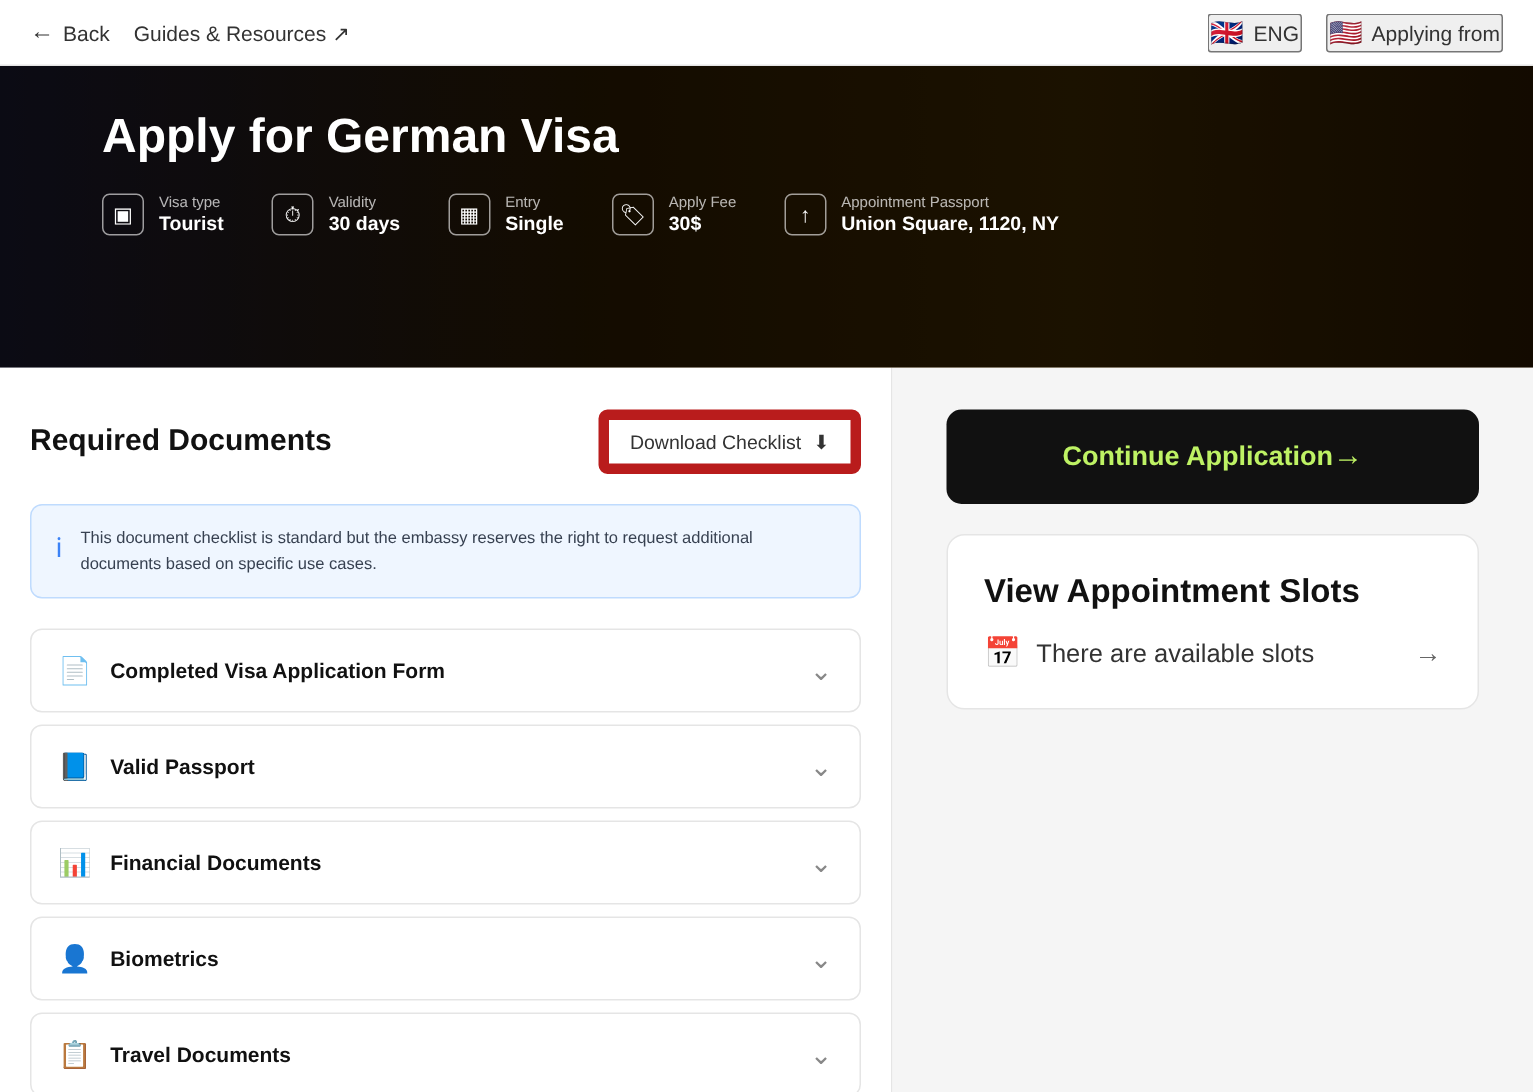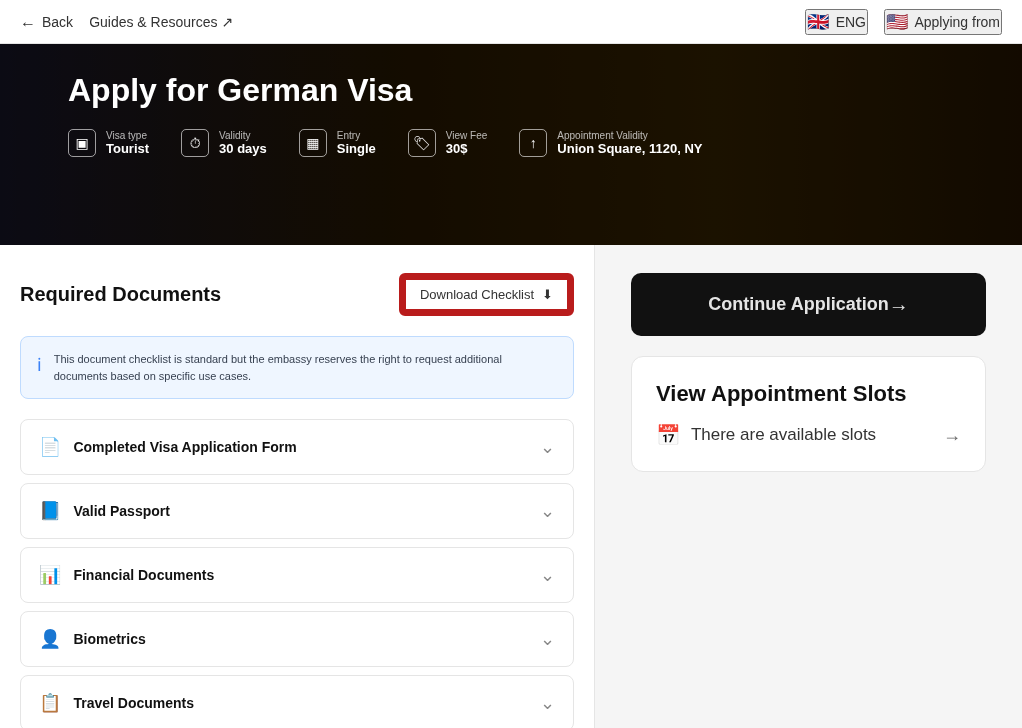--- a/index.html
+++ b/index.html
@@ -78,21 +78,21 @@
     .doc-icon { font-size: 18px; color: #555; }
     .doc-name { font-size: 14px; font-weight: 600; color: #111; }
     .chevron { font-size: 18px; color: #888; }
 
     
     .right-panel { flex: 1; padding: 28px 36px; background: #f5f5f5; display: flex; flex-direction: column; gap: 20px; }
 
     
     .continue-btn {
       display: flex; align-items: center; justify-content: center; 
-      background: #111; color: #e5e5e5; border: none; border-radius: 10px;
+      background: #111; color: #bef264; border: none; border-radius: 10px;
       padding: 20px 28px; font-size: 18px; font-weight: 600; cursor: pointer;
       width: 100%;
     }
     .continue-arrow { font-size: 20px; }
 
     
     .appointment-card {
       background: #fff; border: 1px solid #e5e5e5; border-radius: 12px;
       padding: 24px 24px;
     }
@@ -151,28 +151,28 @@
         <div class="meta-item">
     <div class="meta-icon">▦</div>
     <div class="meta-text">
       <span class="meta-label">Entry</span>
       <span class="meta-value">Single</span>
     </div>
   </div>
         <div class="meta-item">
     <div class="meta-icon">🏷</div>
     <div class="meta-text">
-      <span class="meta-label">View Fee</span>
+      <span class="meta-label">Apply Fee</span>
       <span class="meta-value">30$</span>
     </div>
   </div>
         <div class="meta-item">
     <div class="meta-icon">↑</div>
     <div class="meta-text">
-      <span class="meta-label">Appointment Validity</span>
+      <span class="meta-label">Appointment Passport</span>
       <span class="meta-value">Union Square, 1120, NY</span>
     </div>
   </div>
       </div>
   </div>
 </div>
 
 <div class="main-layout">
 
   <div class="left-panel">

